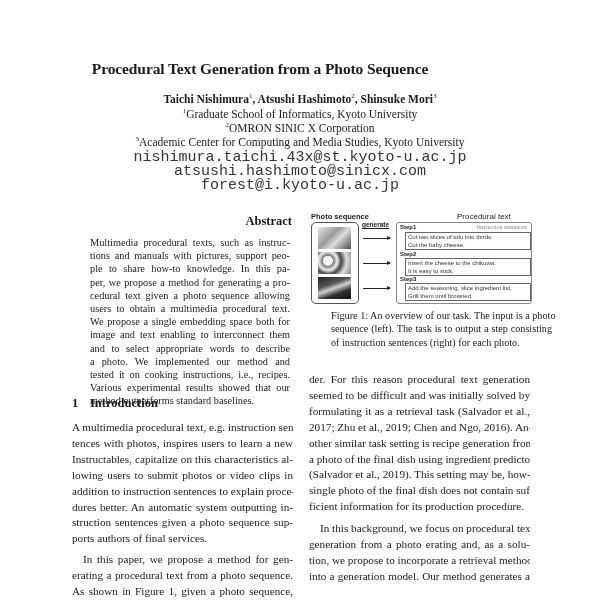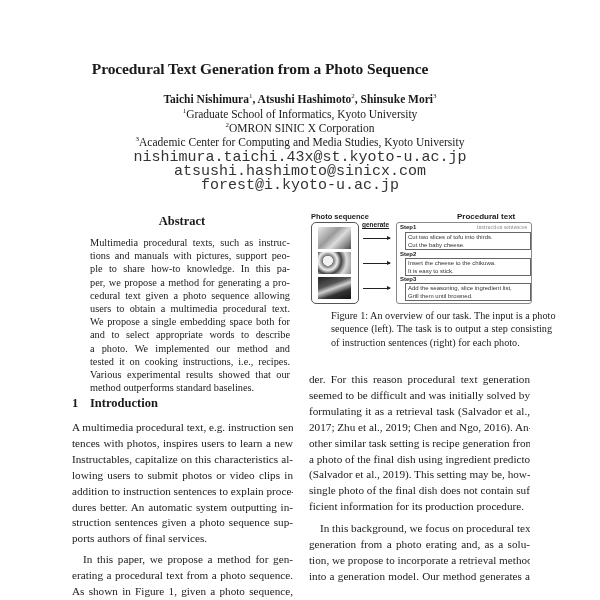--- a/index.html
+++ b/index.html
@@ -7,42 +7,42 @@
          font-family: "Liberation Serif", "DejaVu Serif", serif; color: #1a1a1a; }
   .title { position: absolute; top: 60px; left: 0; width: 520px; text-align: center;
            font-weight: bold; font-size: 15.5px; letter-spacing: -0.1px; }
   .authors { position: absolute; top: 92px; left: 0; width: 600px; text-align: center;
              font-weight: bold; font-size: 11.5px; }
   .authors sup { font-weight: normal; font-size: 7px; }
   .aff { position: absolute; left: 0; width: 600px; text-align: center; font-size: 11.5px; }
   .aff sup { font-size: 7px; }
   .email { position: absolute; left: 0; width: 600px; text-align: center;
            font-family: "Liberation Mono", "DejaVu Sans Mono", monospace; font-size: 15px; color: #333; }
-  .abs-head { position: absolute; top: 214px; left: 72px; width: 220px; text-align: center;
+  .abs-head { position: absolute; top: 214px; left: 72px; width: 220px; text-align: right;
               font-weight: bold; font-size: 12.5px; }
   .abs-body { position: absolute; top: 236px; left: 90px; width: 200px;
               font-size: 10.3px; line-height: 13.2px; text-align: justify; hyphens: manual; }
   .abs-body div { text-align: justify; text-align-last: justify; white-space: nowrap; overflow: hidden; }
   .abs-body div.last { text-align-last: left; }
   .sec-head { position: absolute; top: 396px; left: 72px; font-weight: bold; font-size: 12.5px; }
   .sec-head .num { display: inline-block; width: 18px; }
   .col { position: absolute; font-size: 11.2px; line-height: 15.9px; }
   .col div { text-align: justify; text-align-last: justify; white-space: nowrap; overflow: hidden; }
   .col div.last { text-align-last: left; }
   .col div.indent { text-indent: 11px; }
   .left-col { top: 420px; left: 72px; width: 221px; }
   .right-col { top: 372px; left: 309px; width: 221px; }
   .right-col .gap { height: 6px; }
   .left-col .gap { height: 5px; }
 
   
   .figure { position: absolute; top: 212px; left: 307px; width: 225px; height: 92px;
             font-family: "Liberation Sans", "DejaVu Sans", sans-serif; }
   .fig-lbl-photo { position: absolute; top: 0; left: 4px; font-size: 7.5px; font-weight: bold; }
-  .fig-lbl-proc { position: absolute; top: 0; left: 126px; font-size: 8px; font-weight: bold; padding-left: 24px; }
+  .fig-lbl-proc { position: absolute; top: 0; left: 126px; font-size: 8px; font-weight: normal; padding-left: 24px; }
   .photo-box { position: absolute; top: 10px; left: 4px; width: 46px; height: 80px;
                border: 1px solid #555; border-radius: 5px; }
   .photo { position: absolute; left: 6px; width: 33px; height: 22px; }
   .p1 { top: 4px; background: linear-gradient(135deg,#e8e8e8 0%,#9a9a9a 40%,#dcdcdc 60%,#4a4a4a 100%); }
   .p2 { top: 29px; background: radial-gradient(circle at 30% 40%,#f2f2f2 0 18%,#777 20%,#eee 35%,#444 50%,#ddd 70%,#888 100%); }
   .p3 { top: 54px; background: linear-gradient(160deg,#222 0%,#555 35%,#cfcfcf 50%,#333 70%,#111 100%); }
   .gen-lbl { position: absolute; top: 9px; left: 55px; font-size: 6.5px; text-decoration: underline; font-weight: bold; }
   .arrow { position: absolute; left: 56px; width: 27px; height: 1px; background: #222; }
   .arrow::after { content: ""; position: absolute; right: -1px; top: -2px;
                   border-left: 4px solid #222; border-top: 2.5px solid transparent; border-bottom: 2.5px solid transparent; }
@@ -83,20 +83,21 @@
 
 <div class="abs-head">Abstract</div>
 <div class="abs-body">
   <div>Multimedia procedural texts, such as instruc-</div>
   <div>tions and manuals with pictures, support peo-</div>
   <div>ple to share how-to knowledge.  In this pa-</div>
   <div>per, we propose a method for generating a pro-</div>
   <div>cedural text given a photo sequence allowing</div>
   <div>users to obtain a multimedia procedural text.</div>
   <div>We propose a single embedding space both for</div>
+  <div>image and text enabling to interconnect them</div>
   <div>and to select appropriate words to describe</div>
   <div>a photo.  We implemented our method and</div>
   <div>tested it on cooking instructions, i.e., recipes.</div>
   <div>Various experimental results showed that our</div>
   <div class="last">method outperforms standard baselines.</div>
 </div>
 
 <div class="sec-head">
   <span class="num">1</span><span>Introduction</span>
 </div>

